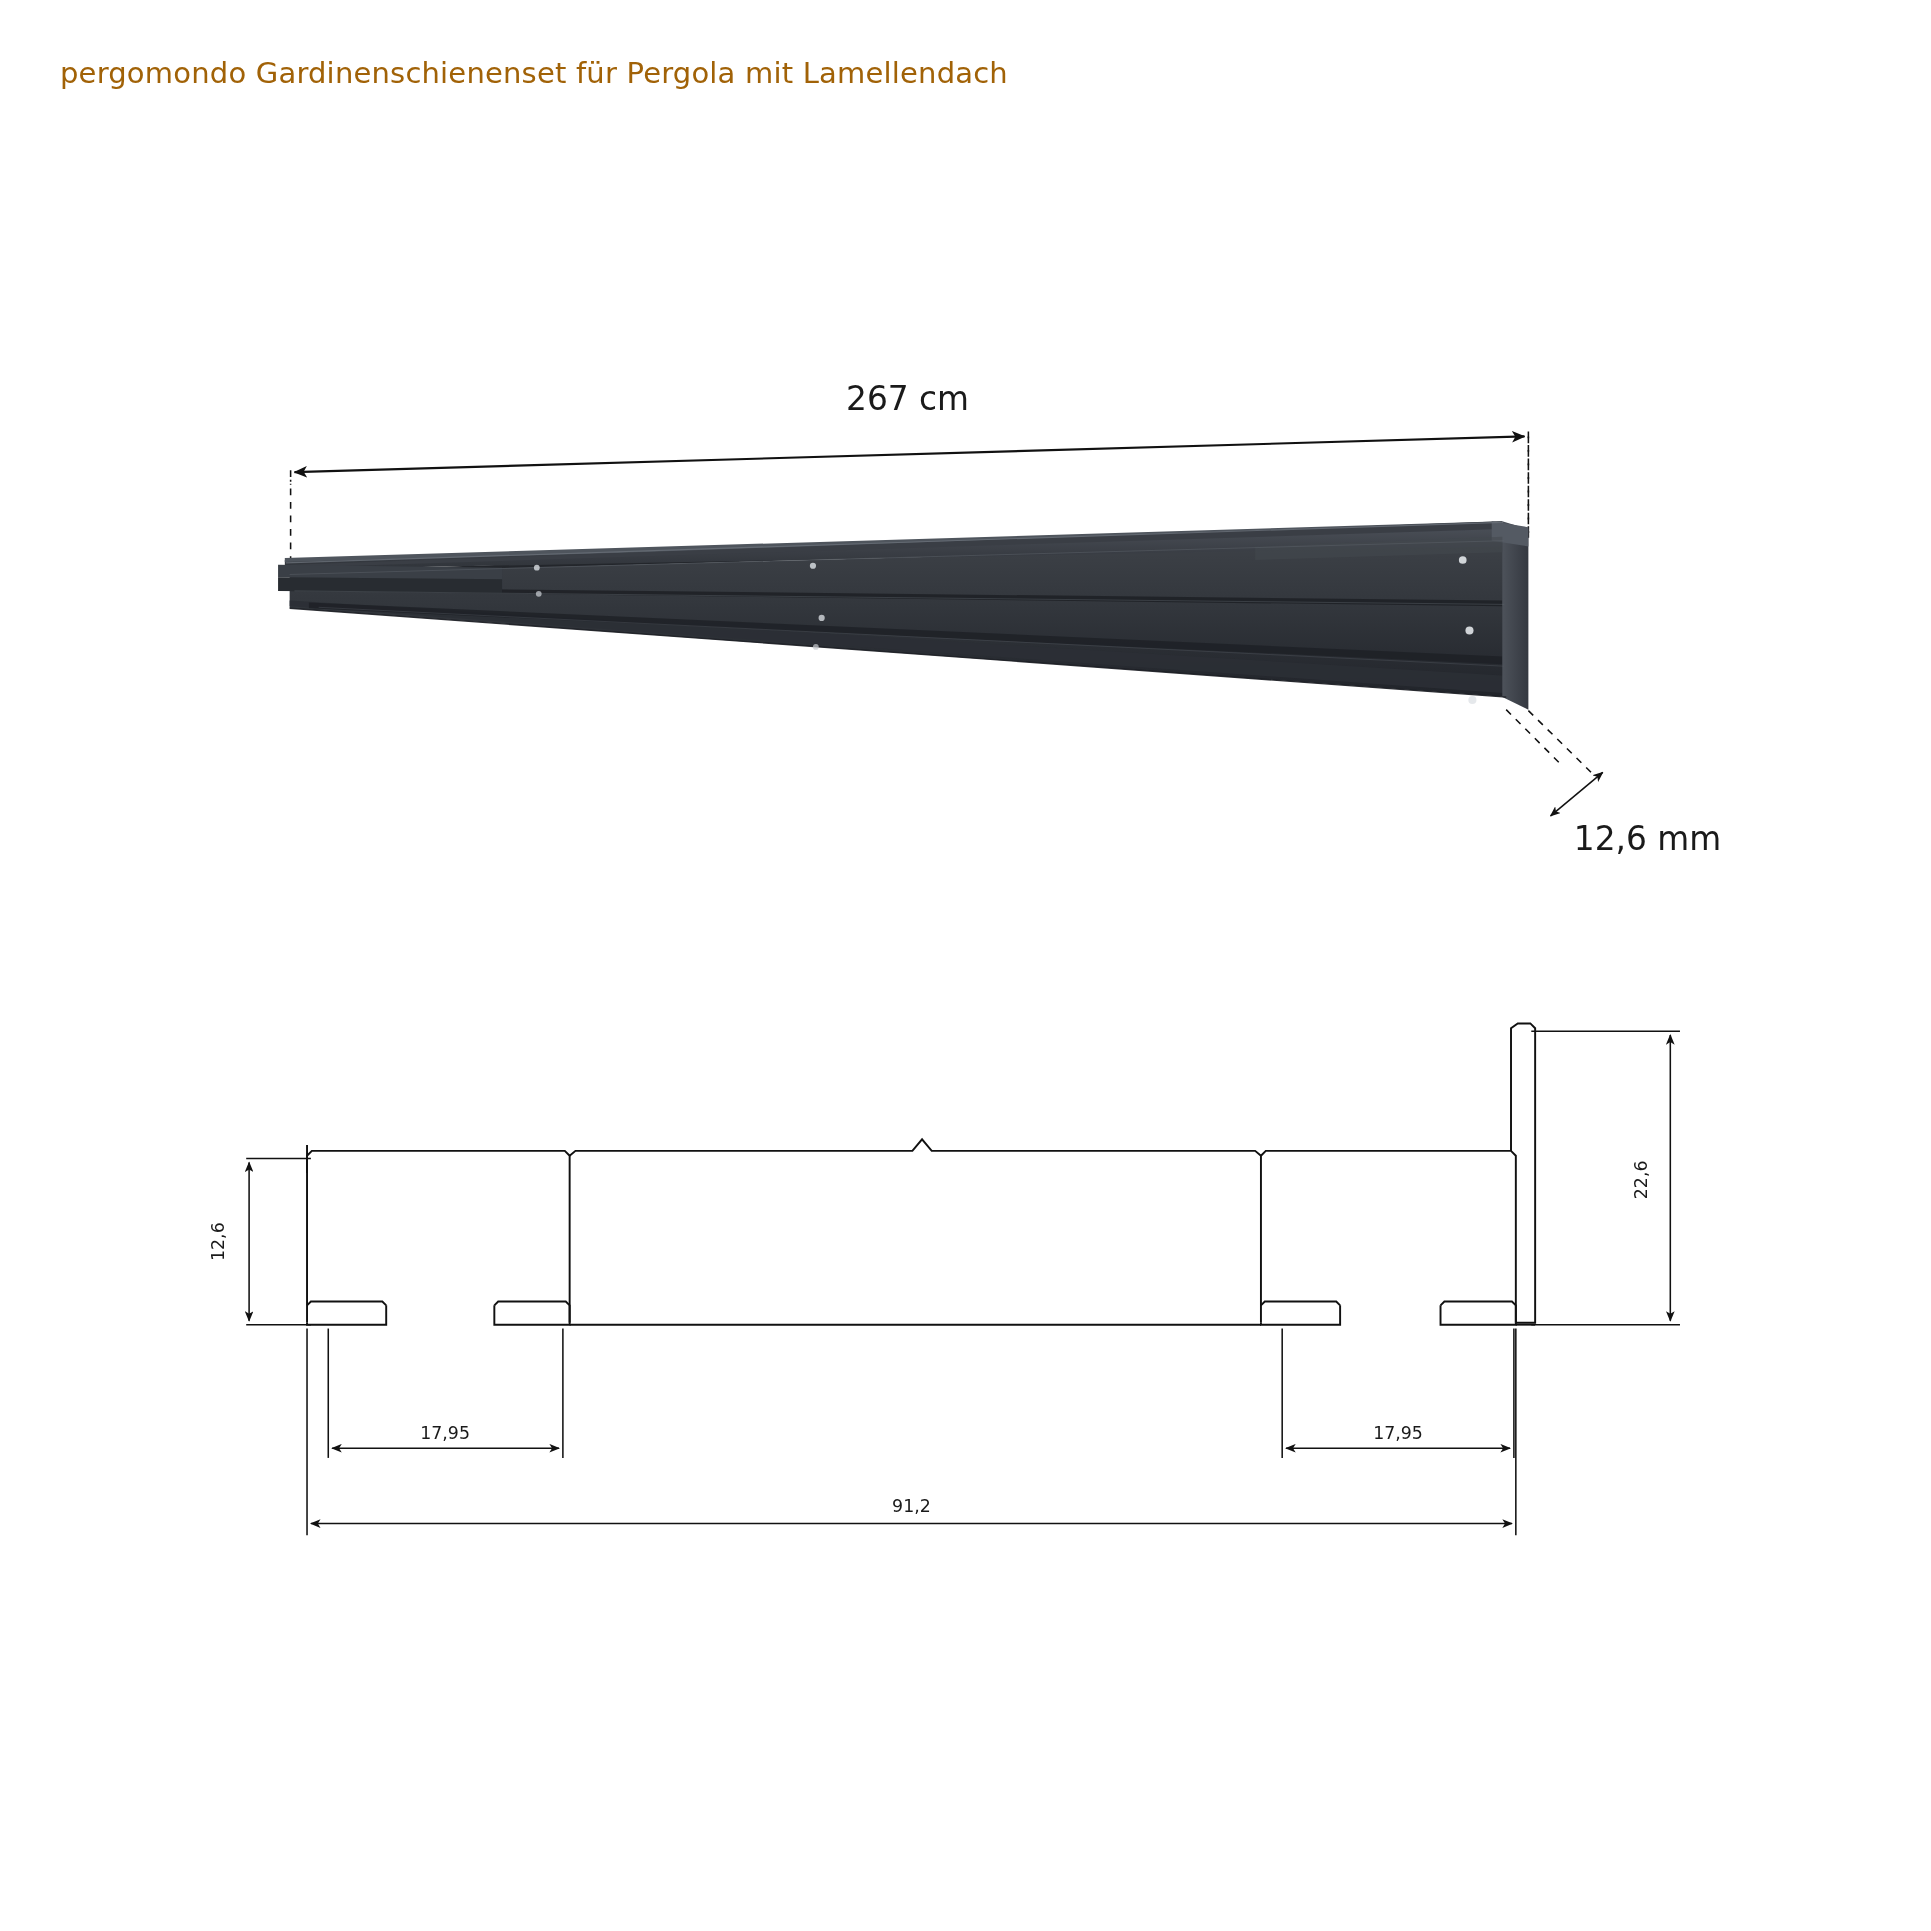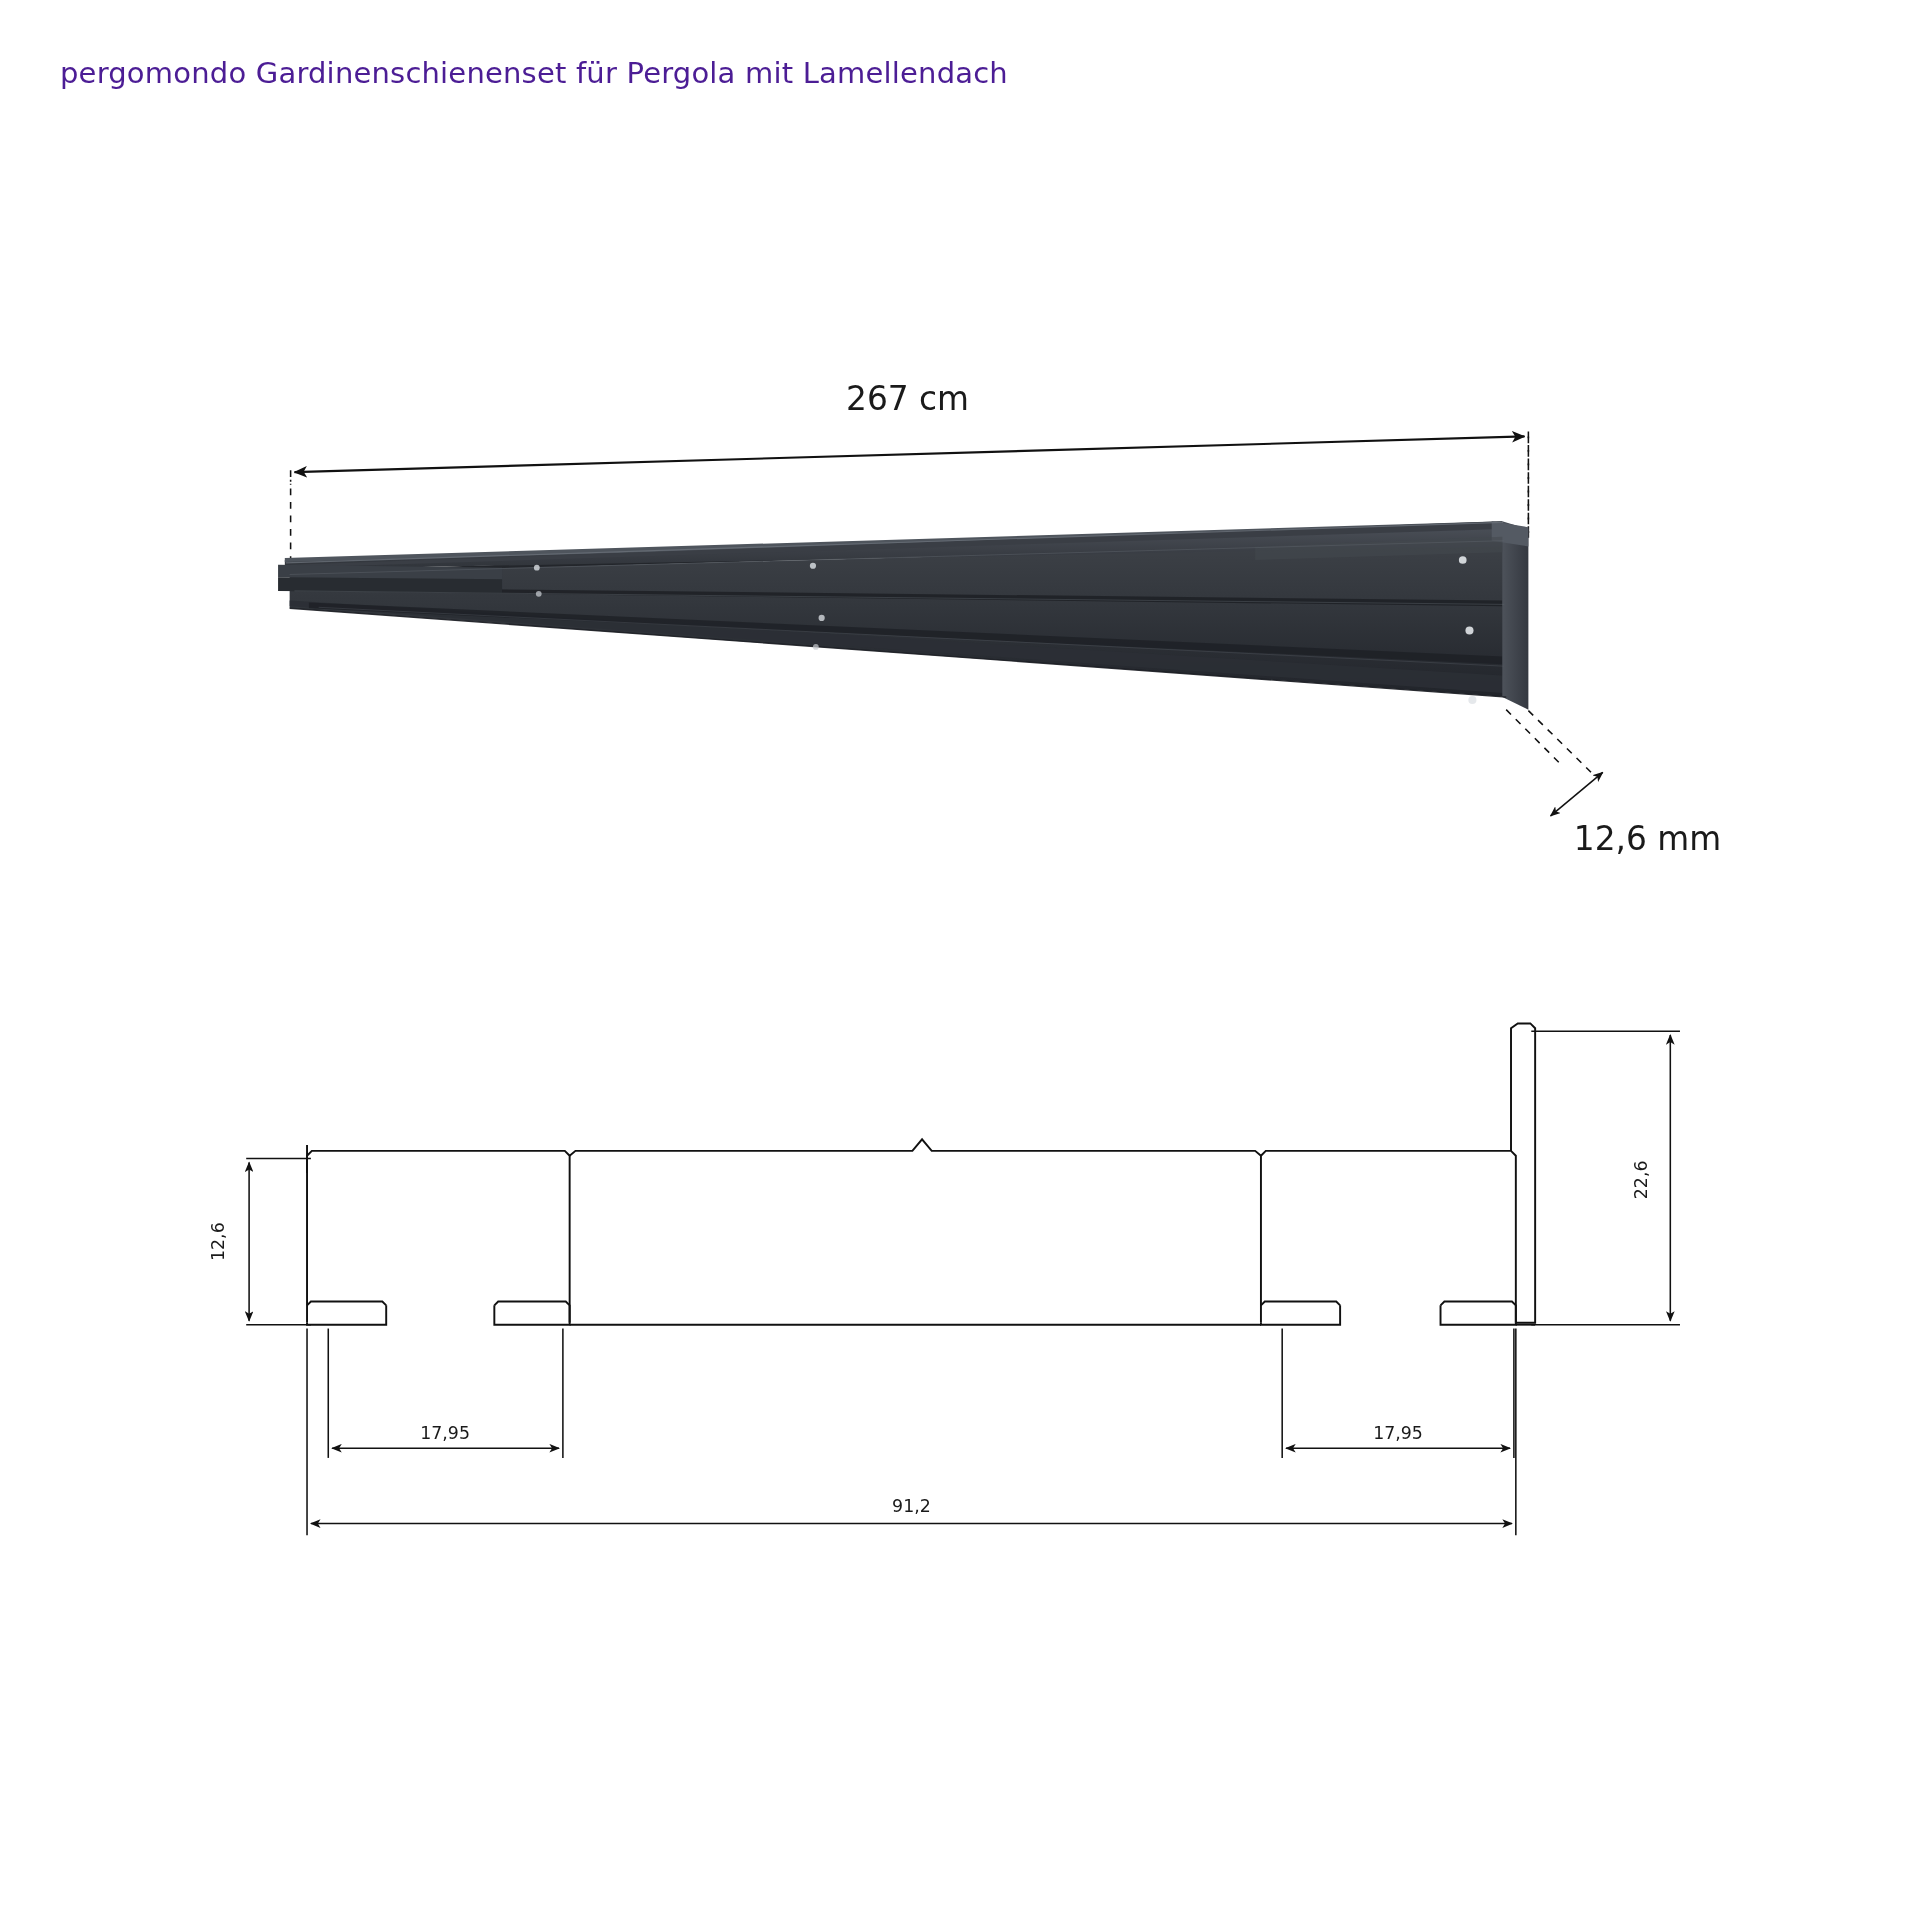--- a/index.html
+++ b/index.html
@@ -20,21 +20,21 @@
     left: 0; top: 0;
     width: 1931px;
     height: 1931px;
   }
   #title {
     position: absolute;
     left: 60px;
     top: 56px;
     font-size: 29px;
     letter-spacing: 0.2px;
-    color: #4c1d95;
+    color: #a16207;
     white-space: nowrap;
   }
   svg.layer {
     position: absolute;
     left: 0;
     top: 0;
     width: 1931px;
     height: 1931px;
     overflow: visible;
   }

